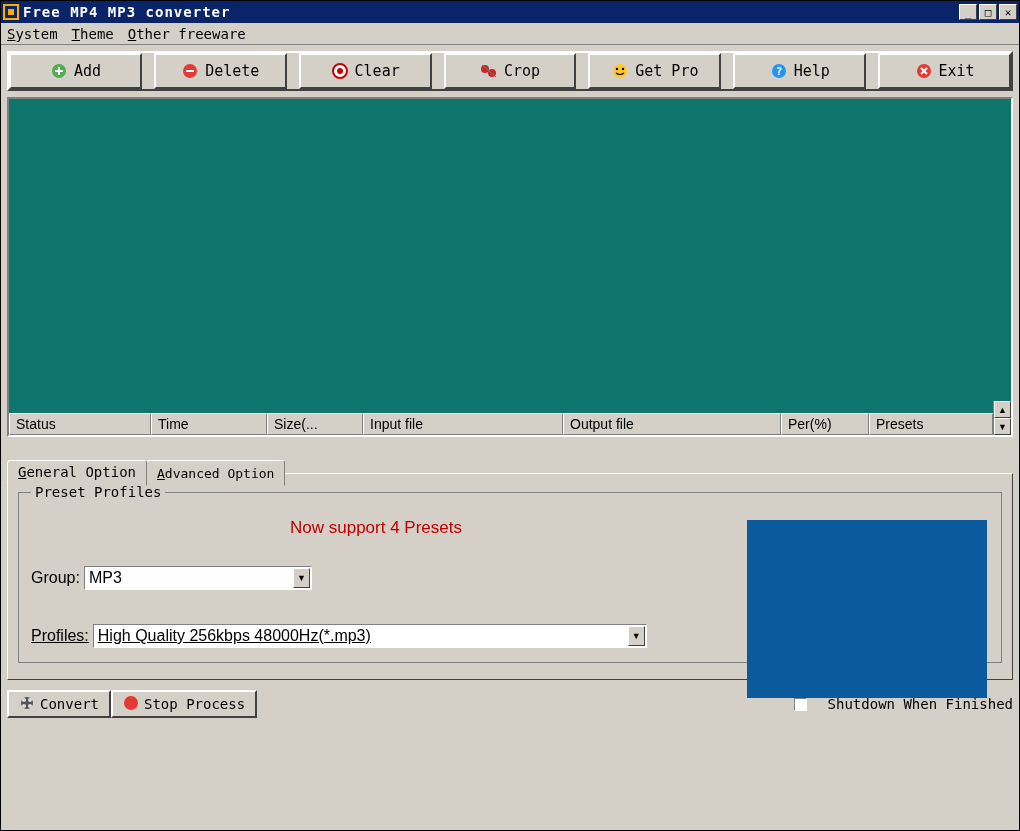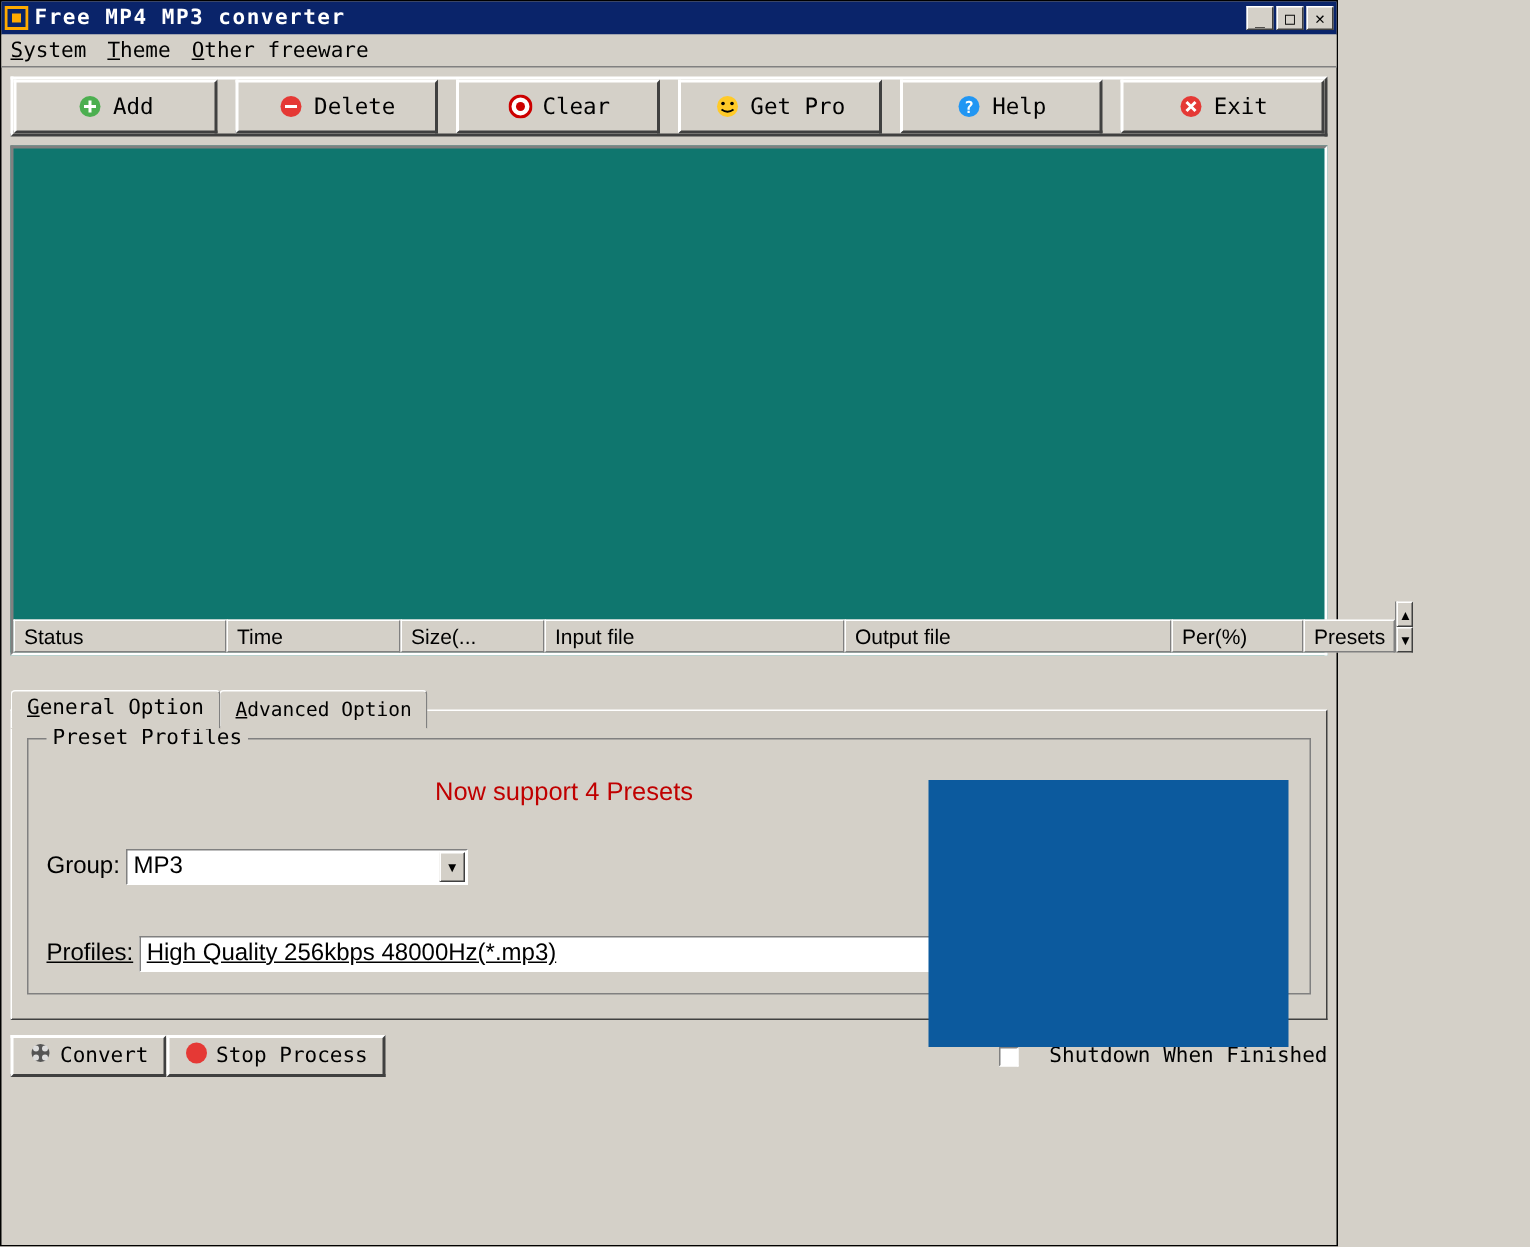--- a/index.html
+++ b/index.html
@@ -5,21 +5,21 @@
 * { box-sizing: border-box; margin: 0; padding: 0; }
 body {
   font-family: "Microsoft Sans Serif", Tahoma, sans-serif;
   font-size: 13px;
   background: #d4d0c8;
   width: 1020px;
   height: 831px;
   overflow: hidden;
 }
 .window {
-  width: 892px;
+  width: 1020px;
   height: 831px;
   border: 1px solid #000;
   background: #d4d0c8;
   display: flex;
   flex-direction: column;
 }
 .titlebar {
   height: 22px;
   background: linear-gradient(to right, #0a246a, #0a246a);
   color: #fff;
@@ -321,20 +321,30 @@
         <span>Delete</span>
       </div>
       <div class="tbtn raised">
         <span class="ticon">
             <svg width="16" height="16">
               <circle cx="8" cy="8" r="7" fill="#fff" stroke="#c00" stroke-width="2"></circle>
               <circle cx="8" cy="8" r="3" fill="#c00"></circle>
             </svg>
           </span>
         <span>Clear</span>
+      </div>
+      <div class="tbtn raised">
+        <span class="ticon">
+            <svg width="18" height="16">
+              <circle cx="5" cy="6" r="4" fill="#c62828"></circle>
+              <circle cx="12" cy="10" r="4" fill="#c62828"></circle>
+              <path d="M2 2L16 14" stroke="#777" stroke-width="1"></path>
+            </svg>
+          </span>
+        <span>Crop</span>
       </div>
       <div class="tbtn raised">
         <span class="ticon">
             <svg width="16" height="16">
               <circle cx="8" cy="8" r="7" fill="#ffca28"></circle>
               <circle cx="5" cy="6" r="1.2" fill="#000"></circle>
               <circle cx="11" cy="6" r="1.2" fill="#000"></circle>
               <path d="M4 10q4 3 8 0" stroke="#000" fill="none" stroke-width="1.2"></path>
             </svg>
           </span>

